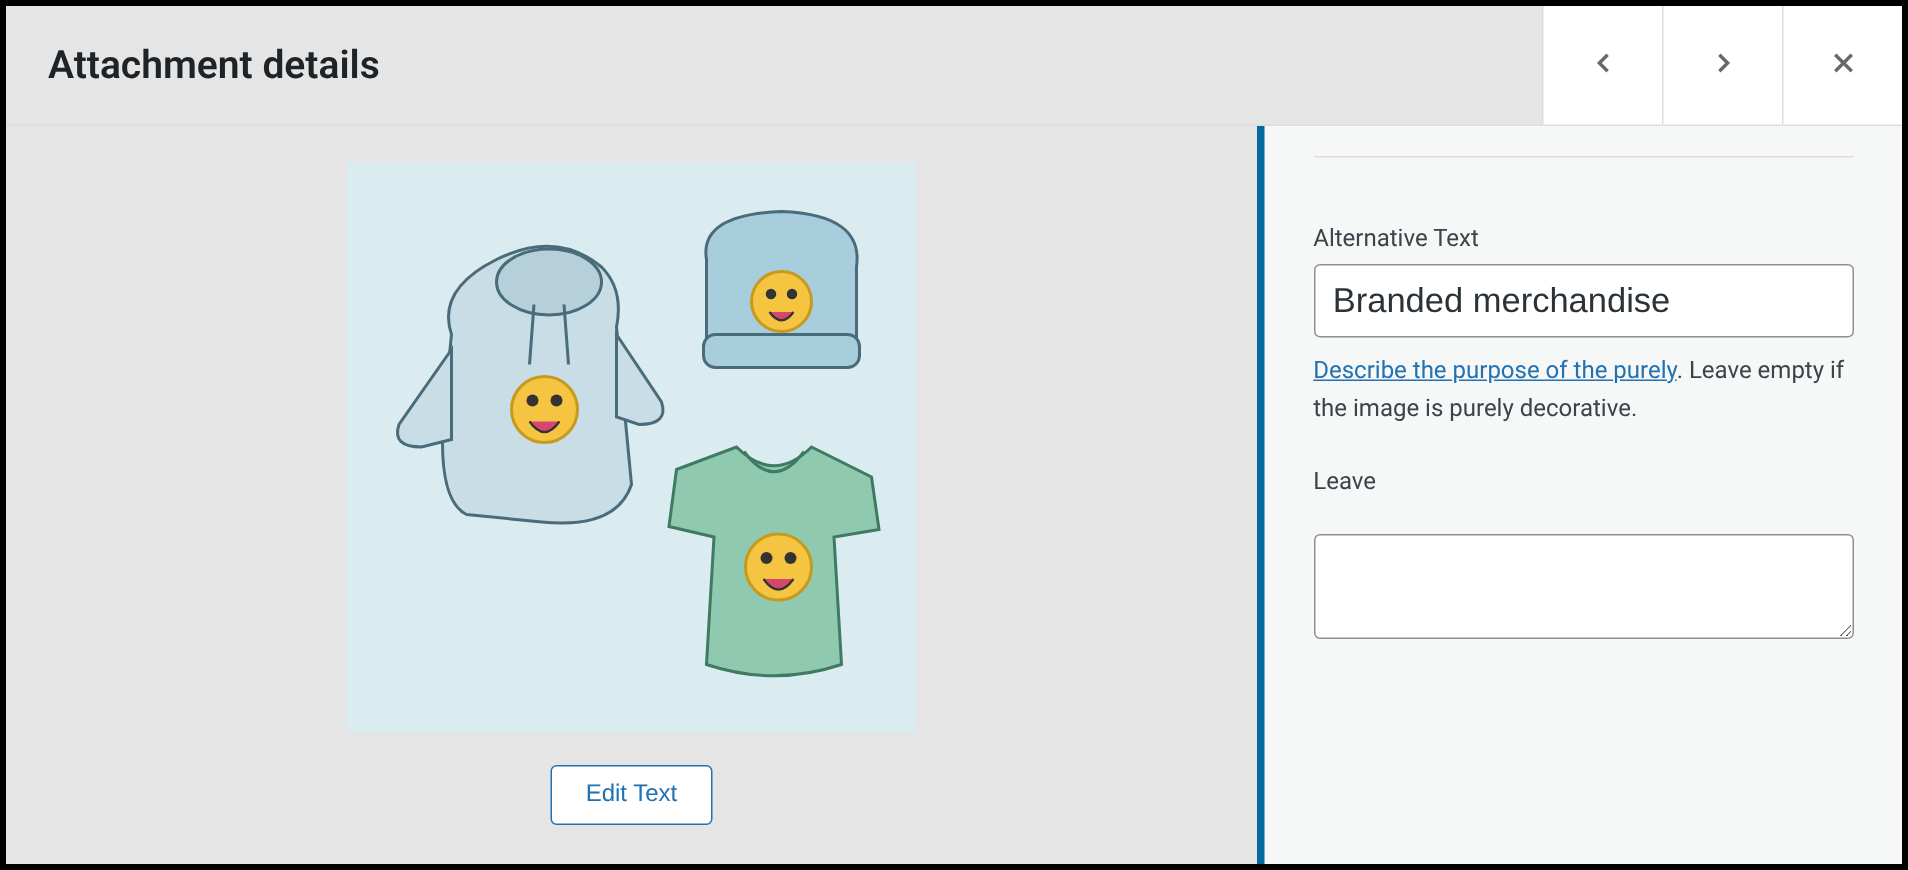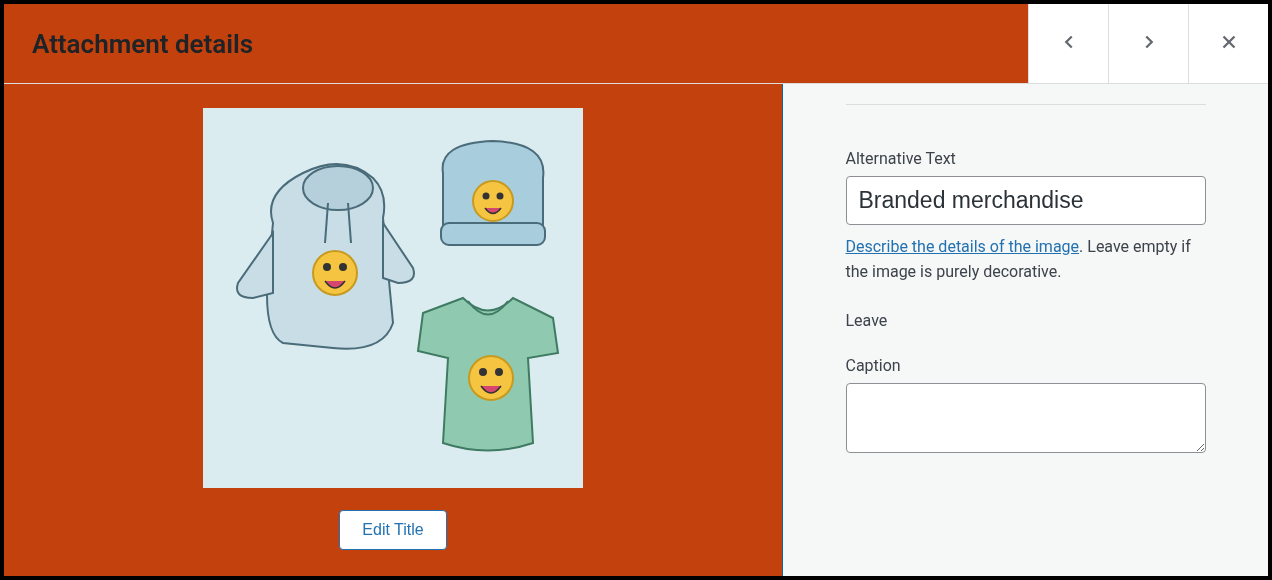--- a/index.html
+++ b/index.html
@@ -5,21 +5,21 @@
     * { box-sizing: border-box; margin: 0; padding: 0; }
     body {
       font-family: -apple-system, BlinkMacSystemFont, "Segoe UI", Roboto, sans-serif;
       background: #000;
       padding: 4px;
       width: 1272px;
       height: 580px;
       overflow: hidden;
     }
     .modal {
-      background: #c2410c;
+      background: #e5e5e5;
       width: 100%;
       height: 100%;
       display: flex;
       flex-direction: column;
     }
     .header {
       display: flex;
       align-items: center;
       justify-content: space-between;
       border-bottom: 1px solid #ddd;
@@ -74,22 +74,22 @@
       margin-top: 22px;
       background: #fff;
       border: 1px solid #2271b1;
       color: #2271b1;
       padding: 10px 22px;
       font-size: 16px;
       border-radius: 4px;
       cursor: pointer;
     }
     .sidebar {
-      width: 486px;
-      border-left: 1px solid #0369a1;
+      width: 430px;
+      border-left: 5px solid #0369a1;
       background: #f6f7f7;
       padding: 20px 24px 8px 24px;
       overflow-y: scroll;
       position: relative;
     }
     .sidebar-inner {
       border-top: 1px solid #ddd;
       margin: 0 auto;
       max-width: 360px;
       padding-top: 44px;
@@ -198,39 +198,38 @@
           <g fill="#8fcab0" stroke="#3f7a62" stroke-width="2">
             <path d="M210 190 L250 175 Q275 200 300 175 L340 195 L345 230 L315 235 L320 320 Q275 335 230 320 L235 235 L205 228 Z"></path>
             <path d="M255 178 Q275 205 295 178" fill="none"></path>
           </g>
           <circle cx="278" cy="255" r="22" fill="#f5c542" stroke="#c79a1f" stroke-width="2"></circle>
           <circle cx="270" cy="249" r="4" fill="#333"></circle>
             <circle cx="286" cy="249" r="4" fill="#333"></circle>
           <path d="M268 263 Q278 277 288 263" fill="#d6476f" stroke="#333" stroke-width="1.5"></path>
         </svg>
       </div>
-      <button class="edit-btn">Edit Title</button>
+      <button class="edit-btn">Edit Text</button>
     </div>
 
     <div class="sidebar">
       <div class="sidebar-inner">
 
         <div class="field">
           <label class="field-label">Alternative Text</label>
           <input type="text" class="text-input" value="Branded merchandise" style="">
           <p class="help-text">
-            <a class="help-link">Describe the details of the image</a><span>. Leave empty if the image is purely decorative.</span>
+            <a class="help-link">Describe the purpose of the purely</a><span>. Leave empty if the image is purely decorative.</span>
           </p>
         </div>
 
         <div class="field">
           <label class="field-label">Leave</label>
         </div>
 
         <div class="field">
-          <label class="field-label">Caption</label>
           <textarea class="textarea" style=""></textarea>
         </div>
 
       </div>
     </div>
   </div>
 </div>
 
 </body></html>

